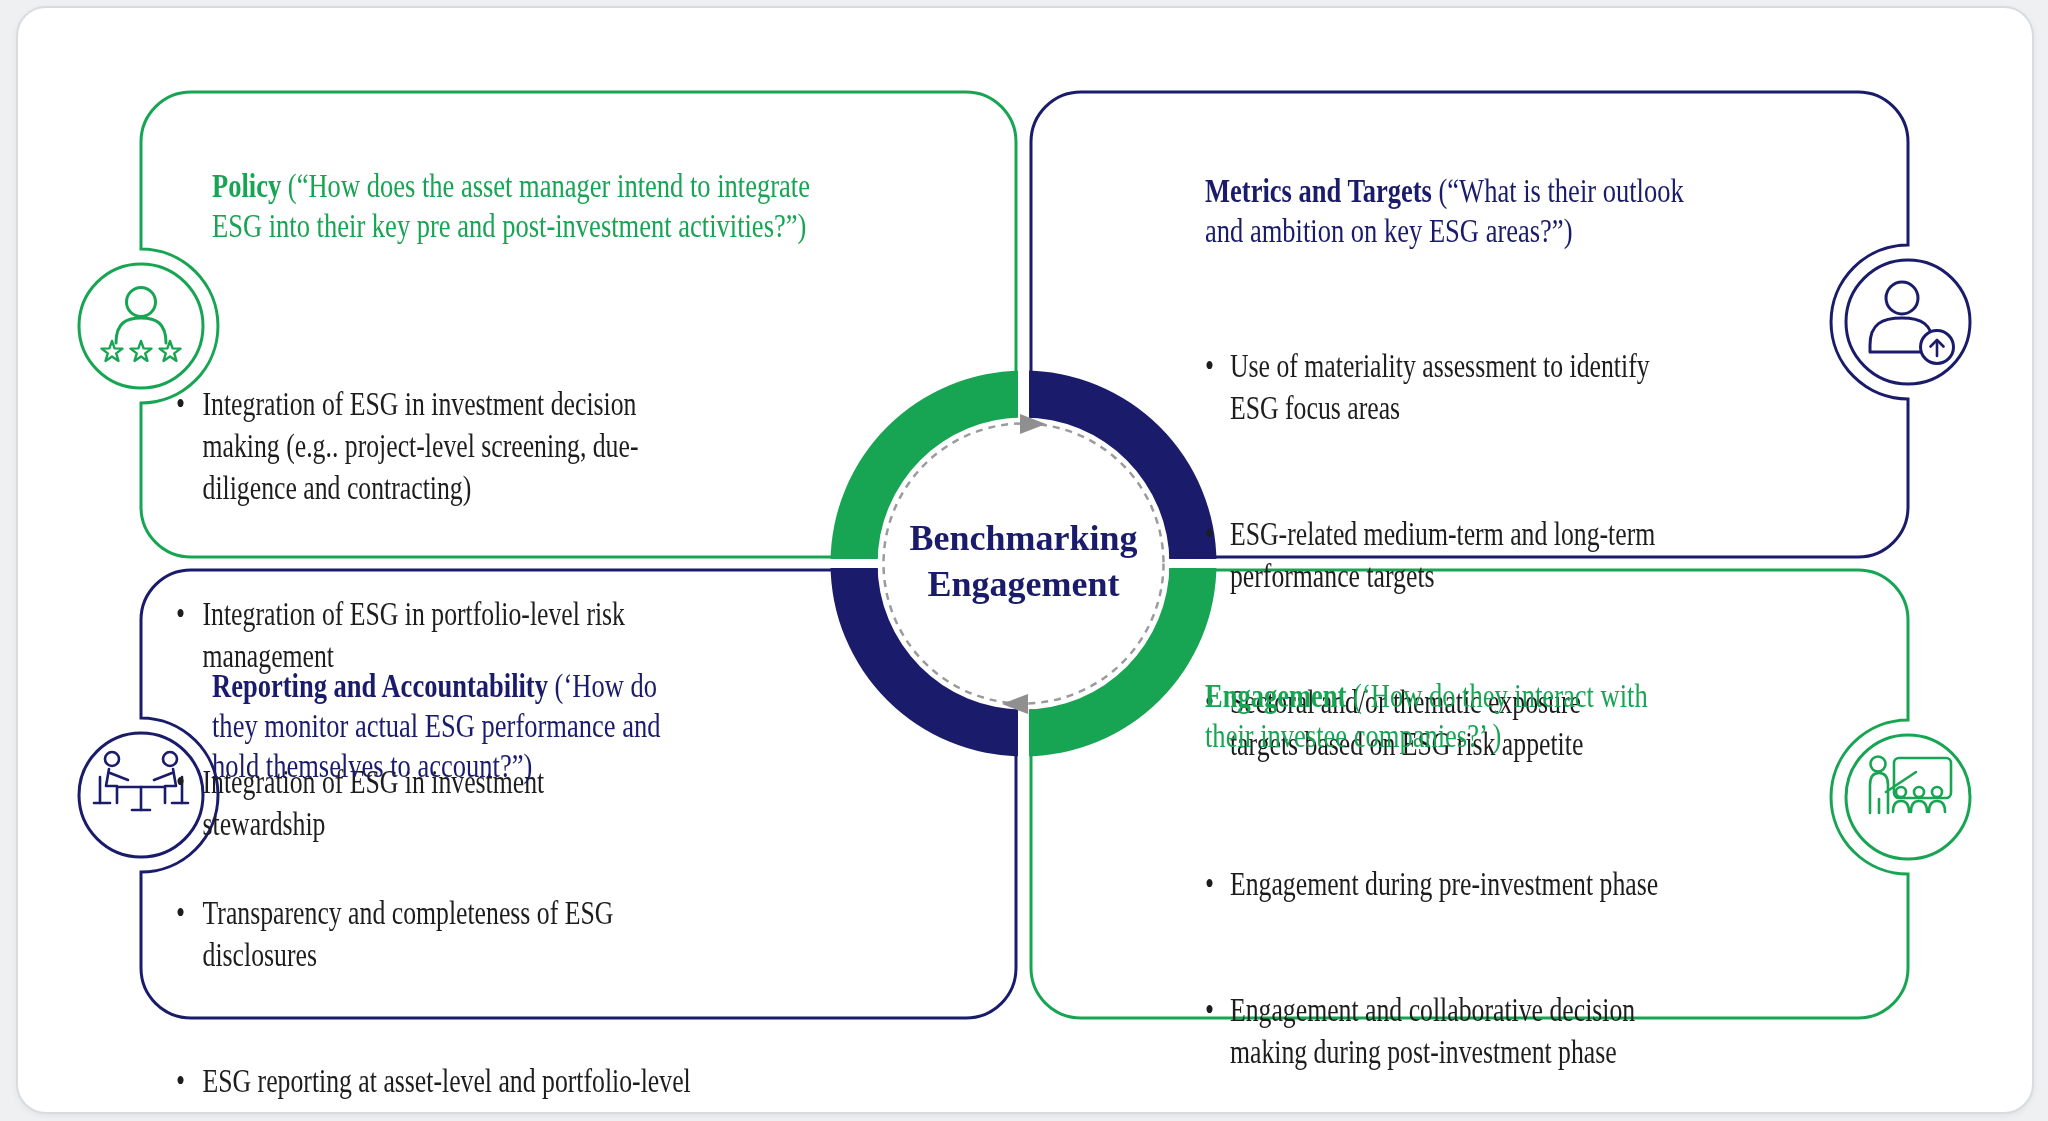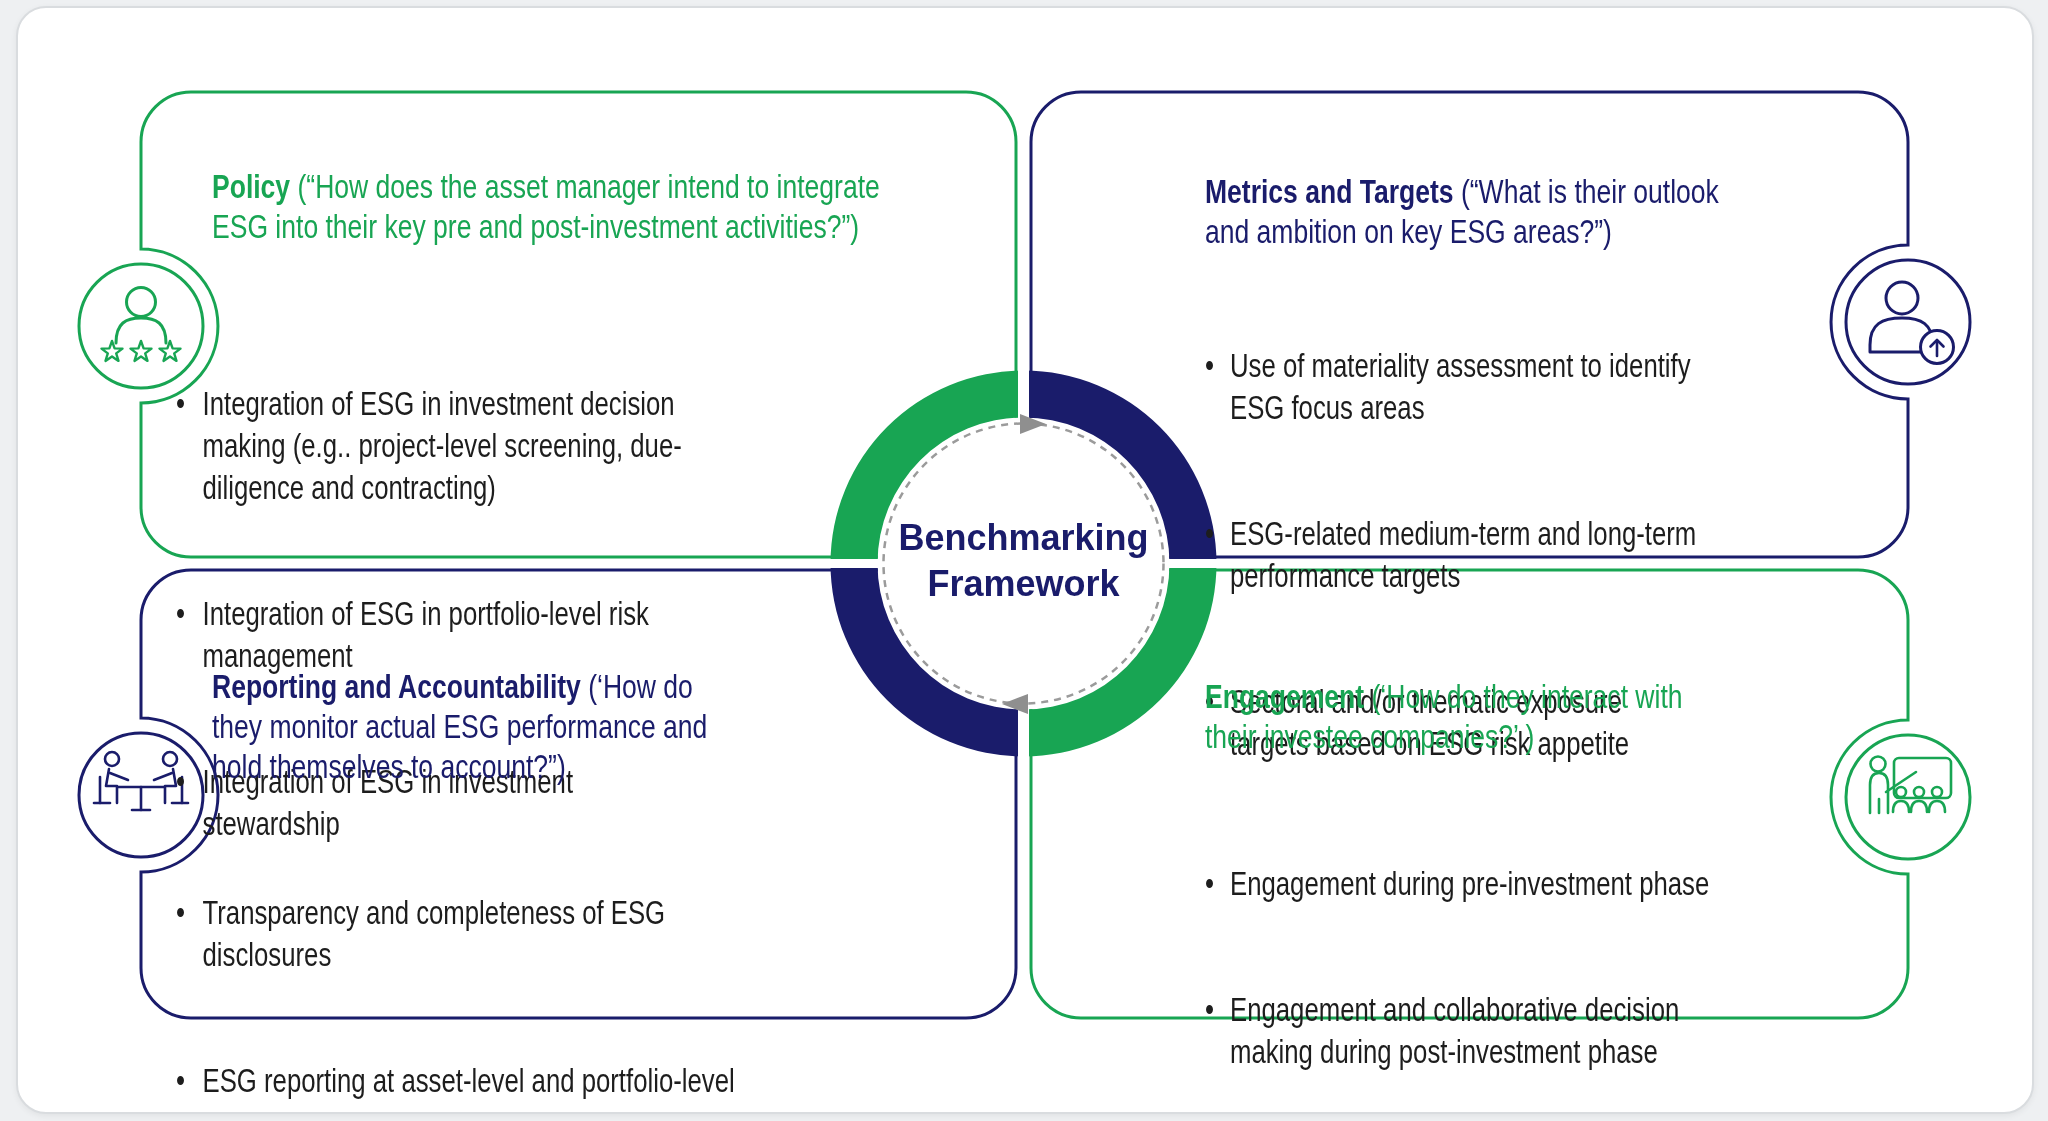--- a/index.html
+++ b/index.html
@@ -1,17 +1,17 @@
 <!DOCTYPE html>
 <html><head>
 <meta charset="utf-8">
 <style>
   html,body{margin:0;padding:0;background:#eef0f2;}
   .stage{position:relative;width:2048px;height:1121px;overflow:hidden;
-         font-family:Liberation Sans, sans-serif;}
+         font-family:Liberation Serif, serif;}
   .card{position:absolute;left:16px;top:6px;width:2014px;height:1104px;
         background:#ffffff;border:2px solid #d9dcdf;border-radius:30px;
         box-shadow:0 2px 6px rgba(0,0,0,0.06);}
   svg.diagram{position:absolute;left:0;top:0;}
   .txt{position:absolute;transform:scaleX(0.78);transform-origin:0 0;
        white-space:pre-line;pointer-events:none;}
   .heading{font-size:34px;line-height:40px;font-weight:bold;}
   .heading .q{font-weight:normal;}
   .green{color:#18A553;}
   .navy{color:#1A1C6B;}
@@ -197,14 +197,14 @@
       <div class="li">
         <span class="mk">•</span>
         <span class="tx">Engagement and collaborative decision
 making during post-investment phase</span>
       </div>
     
       
     </div>
 
   <div class="center-label">Benchmarking
-Framework</div>
+Engagement</div>
 </div>
 
 </body></html>

